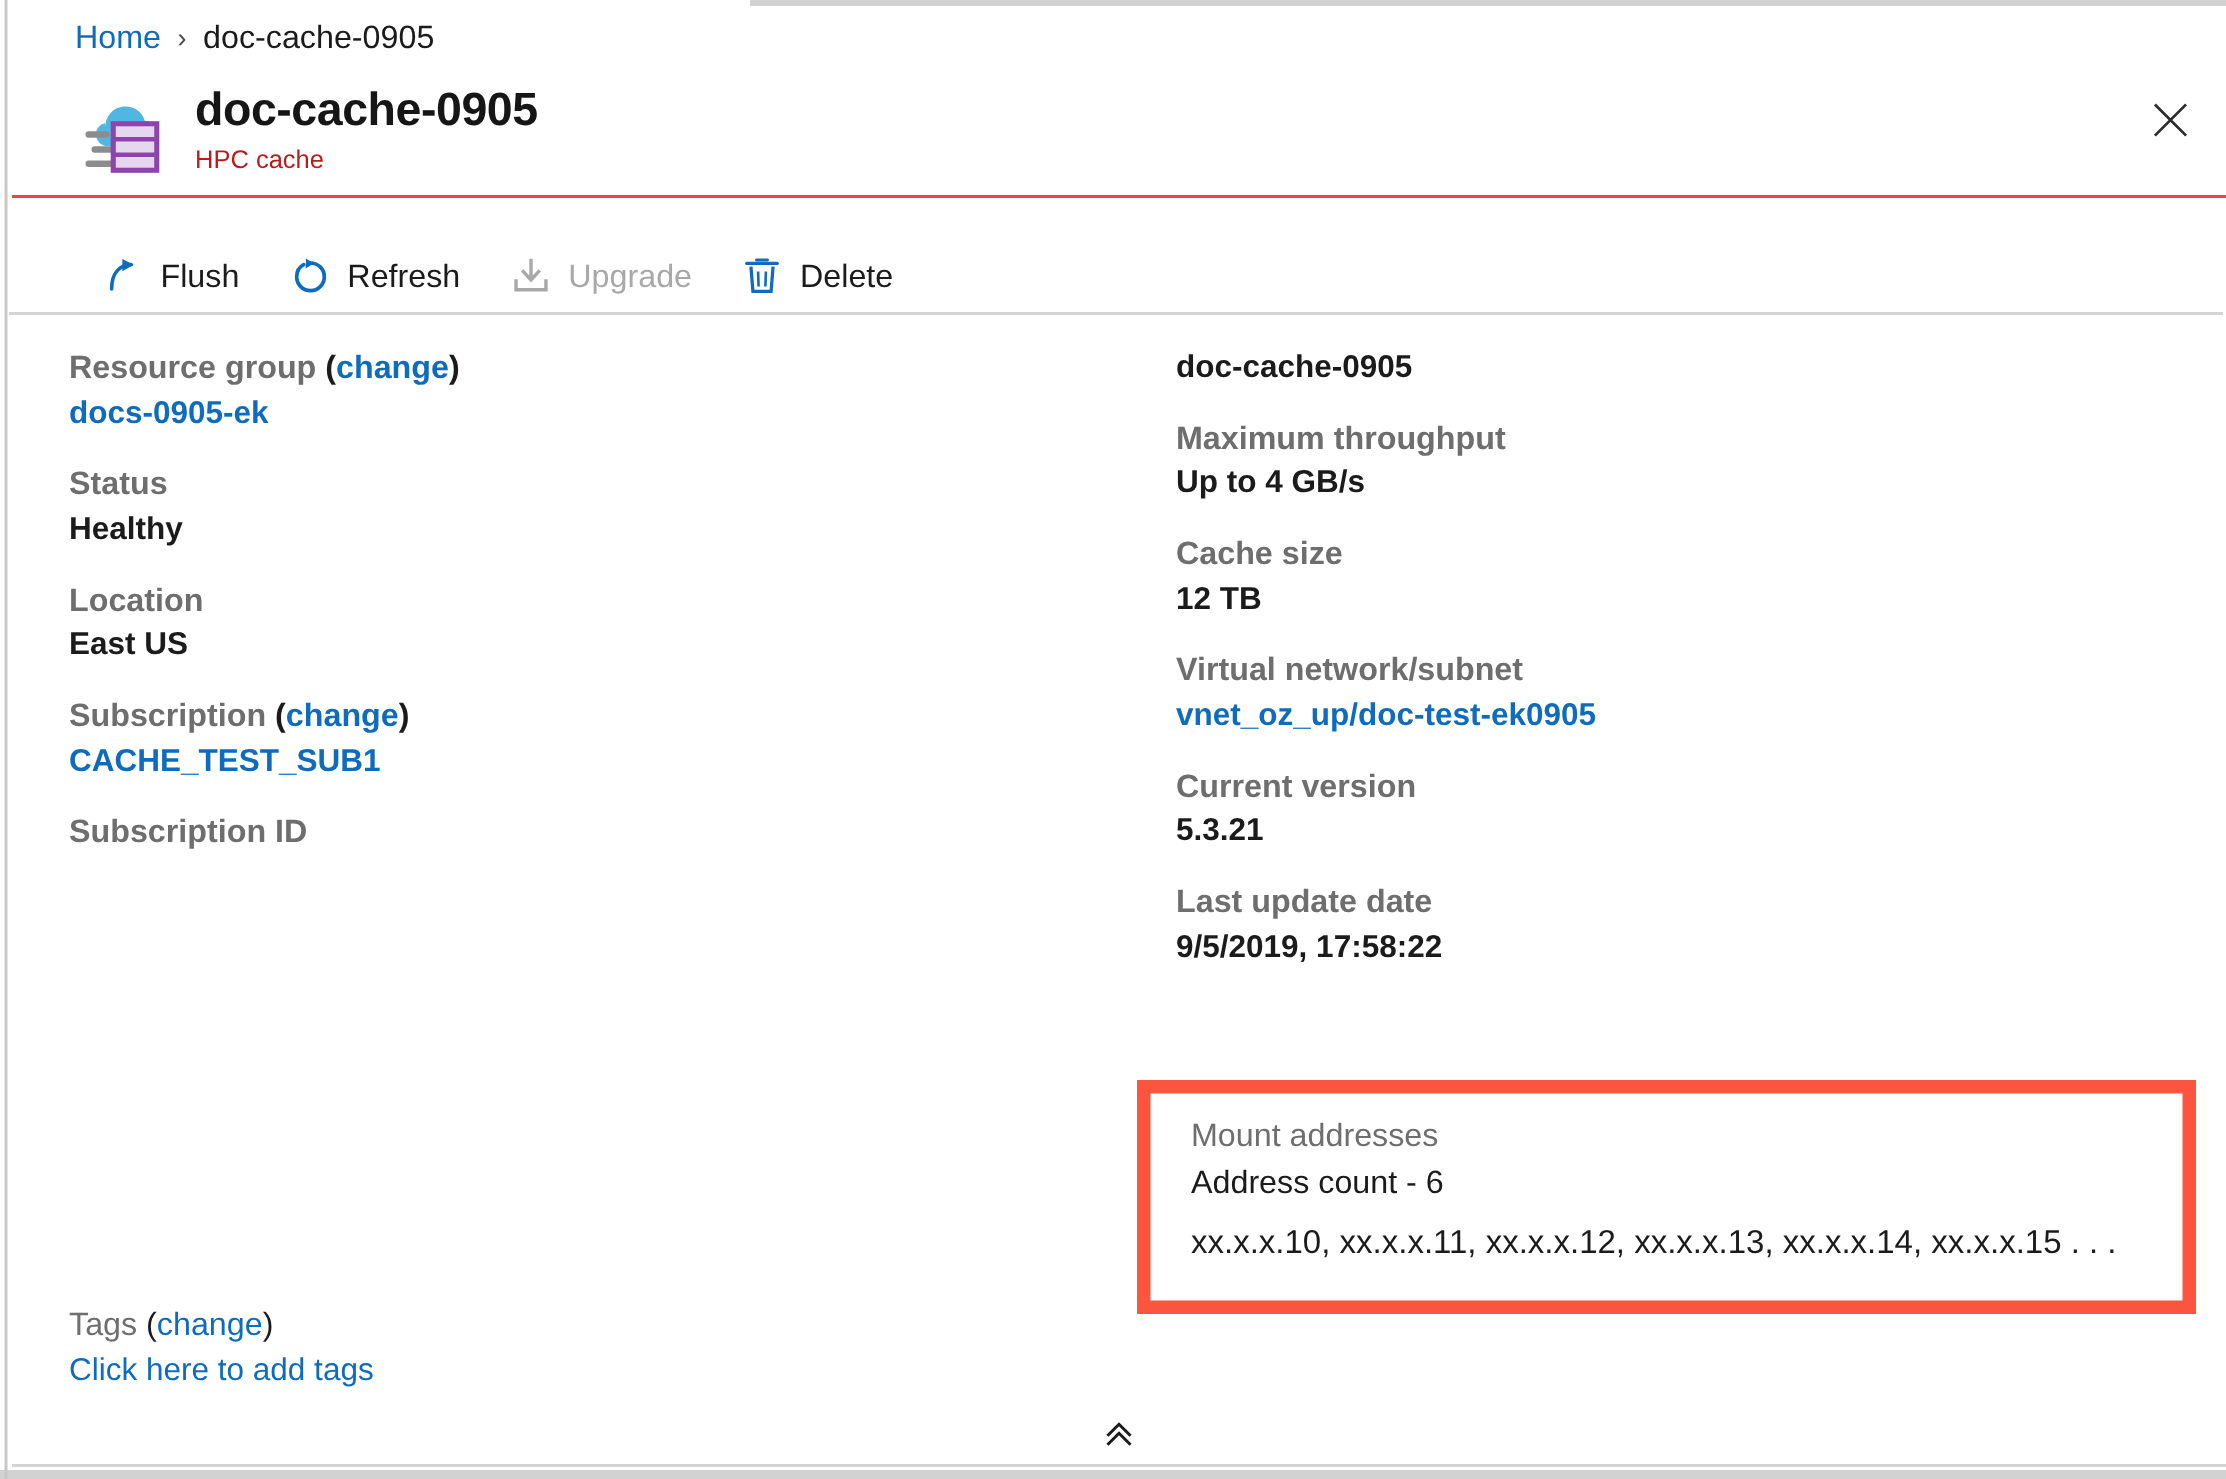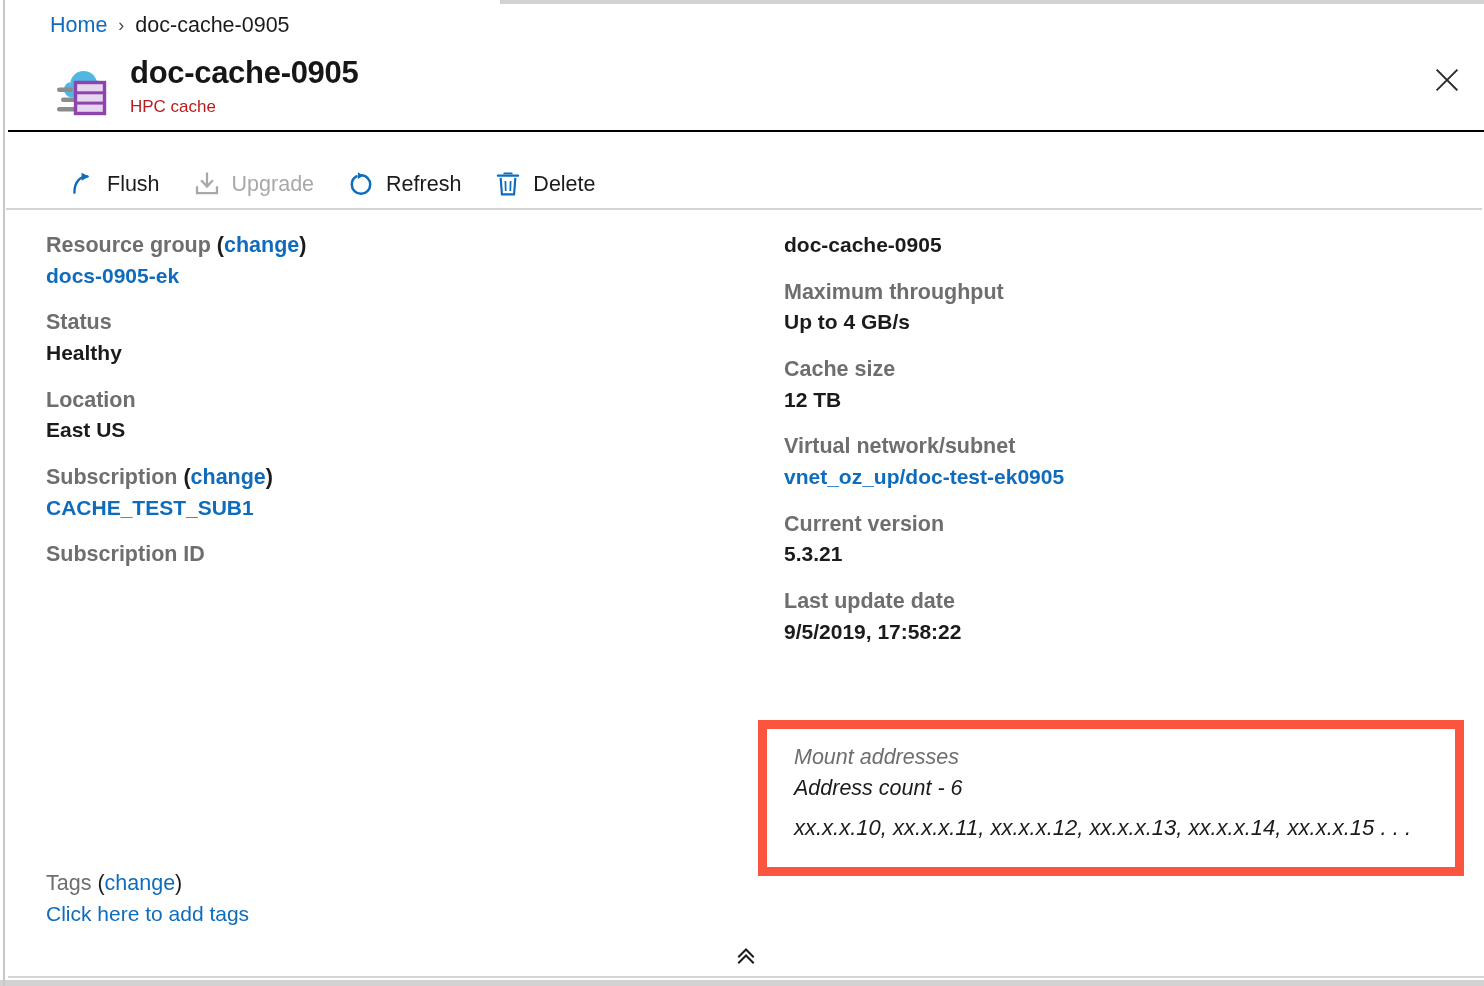--- a/index.html
+++ b/index.html
@@ -51,21 +51,21 @@
   }
 
   
   .breadcrumb {
     position: absolute;
     left: 8px;
     top: 4px;
     width: 1476px;
     height: 128px;
     background: #ffffff;
-    border-bottom: 2px solid #000000;
+    border-bottom: 2px solid #ef4444;
   }
   .breadcrumb-row {
     position: absolute;
     left: 42px;
     top: 4px;
     display: flex;
     align-items: center;
     gap: 11px;
     height: 34px;
     font-size: 21.5px;
@@ -220,21 +220,20 @@
     position: absolute;
     left: 750px;
     top: 508px;
     width: 706px;
     height: 156px;
     border: 9px solid #fb5540;
     background: #ffffff;
   }
   .highlight-inner {
     padding: 13px 0 0 27px;
-    font-style: italic;
   }
   .mount-label {
     font-size: 21.5px;
     color: #6e6e6e;
     line-height: 1.42;
   }
   .mount-count {
     font-size: 21.5px;
     color: #1b1b1b;
     line-height: 1.42;
@@ -313,38 +312,38 @@
     <button class="cmd">
       <span class="ico">
         <svg viewBox="0 0 24 24" width="26" height="26" aria-hidden="true">
           <path d="M5 20 C5 9 11 5 17 5" stroke="#0f6cbd" stroke-width="2.2" fill="none" stroke-linecap="round"></path>
           <path d="M11.6 1.6 L18.6 5.1 L11.6 9.1 Z" fill="#0f6cbd"></path>
         </svg>
       </span>
       <span>Flush</span>
     </button>
 
+    <button class="cmd">
+      <span class="ico">
+        <svg viewBox="0 0 24 24" width="26" height="26" aria-hidden="true">
+          <path d="M12 4 C17 4 20.5 8 20.5 12.4 C20.5 17.2 16.7 21 12 21 C7.3 21 3.5 17.2 3.5 12.4 C3.5 9.2 5.2 6.4 7.8 5" stroke="#0f6cbd" stroke-width="2.3" fill="none" stroke-linecap="round"></path>
+          <path d="M9.2 1.2 L14.0 4.3 L9.0 7.4 Z" fill="#0f6cbd"></path>
+        </svg>
+      </span>
+      <span>Refresh</span>
+    </button>
+
     <button class="cmd disabled" disabled="">
       <span class="ico">
         <svg viewBox="0 0 24 24" width="26" height="26" aria-hidden="true">
           <path d="M12 2.5 L12 13.5 M7.3 9.3 L12 14.4 L16.7 9.3" stroke="#a8a8a8" stroke-width="2.1" fill="none" stroke-linecap="square"></path>
           <path d="M2.8 14 L2.8 20.5 L21.2 20.5 L21.2 14" stroke="#a8a8a8" stroke-width="2.1" fill="none"></path>
         </svg>
       </span>
       <span>Upgrade</span>
-    </button>
-
-    <button class="cmd">
-      <span class="ico">
-        <svg viewBox="0 0 24 24" width="26" height="26" aria-hidden="true">
-          <path d="M12 4 C17 4 20.5 8 20.5 12.4 C20.5 17.2 16.7 21 12 21 C7.3 21 3.5 17.2 3.5 12.4 C3.5 9.2 5.2 6.4 7.8 5" stroke="#0f6cbd" stroke-width="2.3" fill="none" stroke-linecap="round"></path>
-          <path d="M9.2 1.2 L14.0 4.3 L9.0 7.4 Z" fill="#0f6cbd"></path>
-        </svg>
-      </span>
-      <span>Refresh</span>
     </button>
 
     <button class="cmd">
       <span class="ico">
         <svg viewBox="0 0 24 24" width="26" height="26" aria-hidden="true">
           <path d="M2.6 4.3 L21.4 4.3" stroke="#0f6cbd" stroke-width="2" stroke-linecap="round"></path>
           <path d="M8.6 2.2 L15.4 2.2" stroke="#0f6cbd" stroke-width="1.8" stroke-linecap="round"></path>
           <path d="M5.2 6.3 L6.4 21.5 L17.6 21.5 L18.8 6.3" stroke="#0f6cbd" stroke-width="2" fill="none"></path>
           <path d="M9.6 9.2 L9.9 18.5 M14.4 9.2 L14.1 18.5" stroke="#0f6cbd" stroke-width="1.6"></path>
         </svg>

